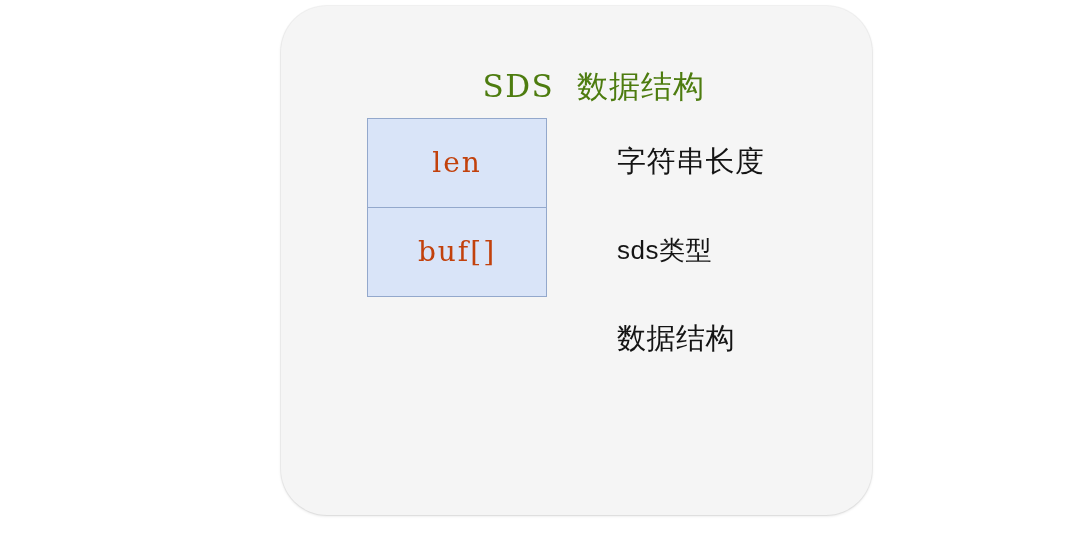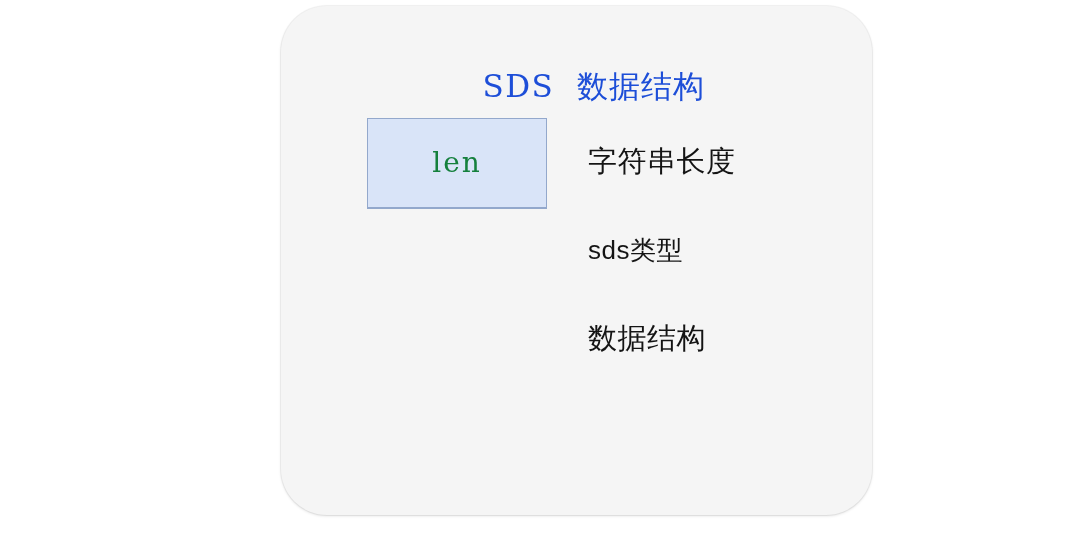--- a/index.html
+++ b/index.html
@@ -26,21 +26,21 @@
     box-shadow: 0 1px 3px rgba(0,0,0,0.13), 0 0 0 1px rgba(0,0,0,0.045);
     box-sizing: border-box;
   }
 
   #card-title {
     position: absolute;
     left: 0;
     top: 20px;
     width: 591px;
     text-align: center;
-    color: #1d4ed8;
+    color: #4d7c0f;
     font-size: 31px;
     line-height: 40px;
     white-space: pre;
   }
   #card-title .mono-part {
     font-family: "DejaVu Serif", "Liberation Serif", serif;
     letter-spacing: 1.5px;
   }
   #card-title .cjk-part {
     font-family: "Liberation Sans", "DejaVu Sans", sans-serif;
@@ -64,35 +64,36 @@
     display: flex;
     align-items: center;
     justify-content: center;
   }
   .struct-row.last-row {
     border-bottom: none;
   }
   .field-name {
     font-family: "DejaVu Serif", "Liberation Serif", serif;
     font-size: 28px;
-    color: #15803d;
+    color: #c2410c;
     letter-spacing: 2px;
     white-space: pre;
   }
 
   #annotations {
     position: absolute;
     left: 307px;
     top: 112px;
     width: 280px;
   }
   .annotation-row {
     height: 88.5px;
     display: flex;
     align-items: center;
+    margin-left: 29px;
   }
   .annotation-text {
     font-family: "Liberation Sans", "DejaVu Sans", sans-serif;
     font-size: 29px;
     color: #141414;
     letter-spacing: 0.5px;
     white-space: pre;
   }
   .annotation-text.small {
     font-size: 26px;
@@ -104,20 +105,23 @@
 <div id="diagram-card">
 
   <div id="card-title">
     <span class="mono-part">SDS</span><span class="mono-part">  </span><span class="cjk-part">数据结构</span>
   </div>
 
   <div id="struct-table">
     <div class="struct-row">
       <span class="field-name">len</span>
     </div>
+    <div class="struct-row last-row">
+      <span class="field-name">buf[]</span>
+    </div>
   </div>
 
   <div id="annotations">
     <div class="annotation-row">
       <span class="annotation-text">字符串长度</span>
     </div>
     <div class="annotation-row">
       <span class="annotation-text small">sds类型</span>
     </div>
     <div class="annotation-row">

